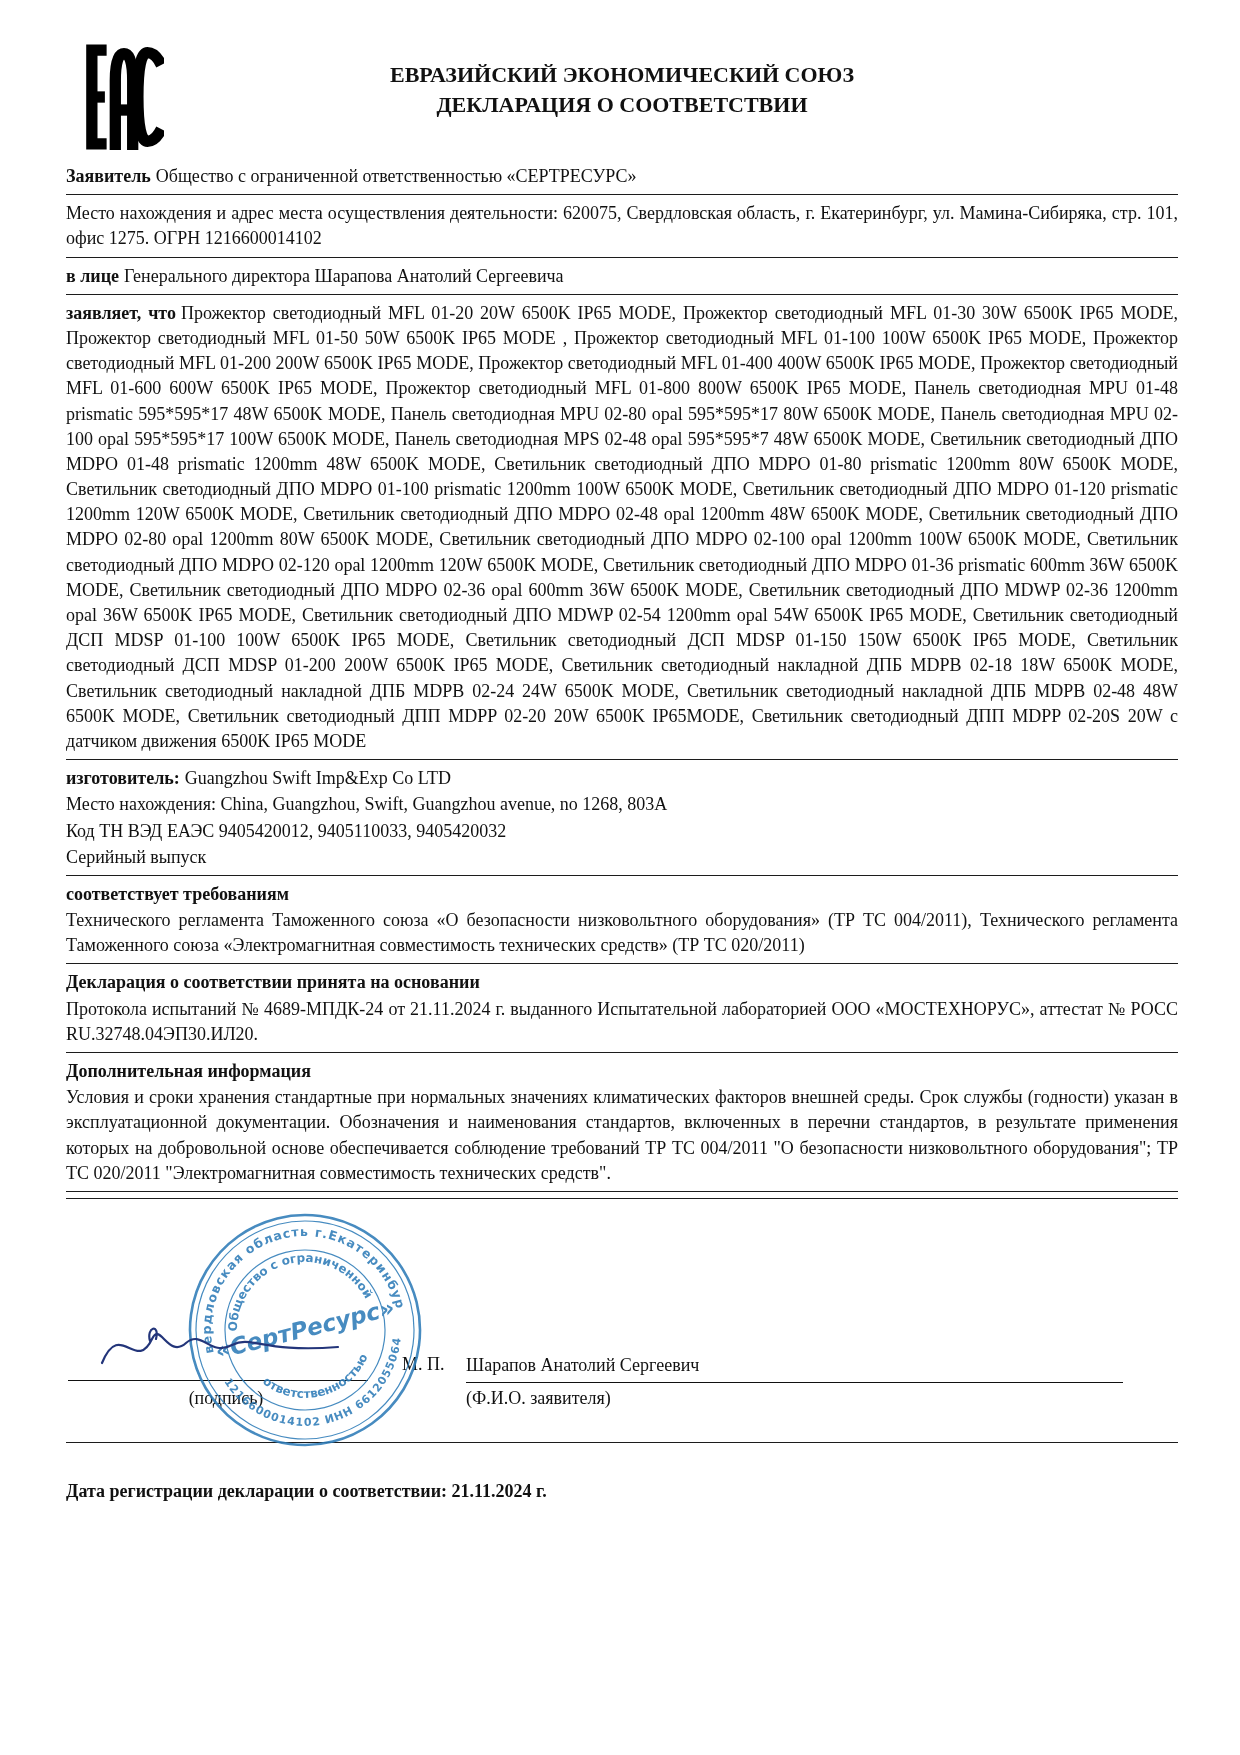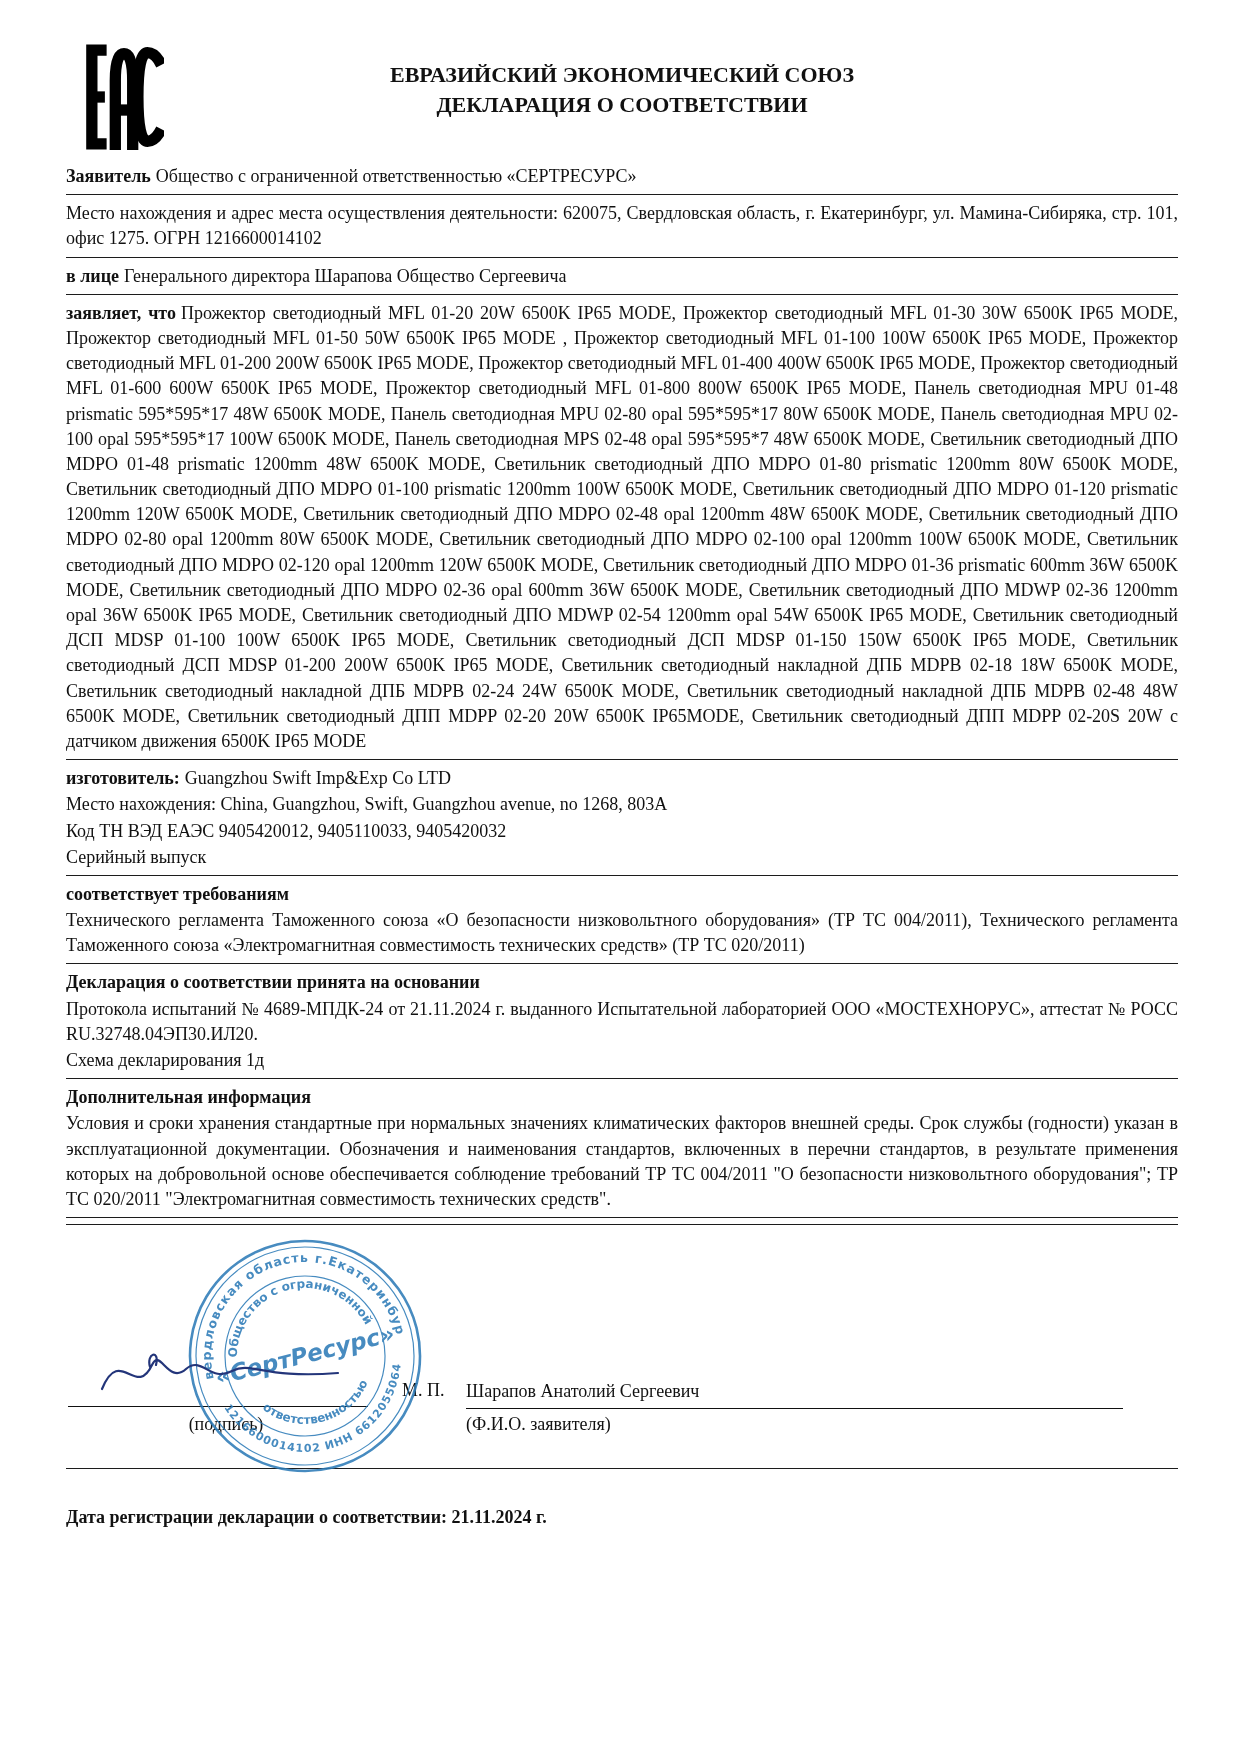--- a/index.html
+++ b/index.html
@@ -55,21 +55,21 @@
       <div>ДЕКЛАРАЦИЯ О СООТВЕТСТВИИ</div>
     </div>
   </div>
 
   <p class="row"><span class="lbl">Заявитель</span><span>Общество с ограниченной ответственностью «СЕРТРЕСУРС»</span></p>
   <hr class="rule">
 
   <p class="row just">Место нахождения и адрес места осуществления деятельности: 620075, Свердловская область, г. Екатеринбург, ул. Мамина-Сибиряка, стр. 101, офис 1275. ОГРН 1216600014102</p>
   <hr class="rule">
 
-  <p class="row"><span class="lbl">в лице</span><span>Генерального директора Шарапова Общество Сергеевича</span></p>
+  <p class="row"><span class="lbl">в лице</span><span>Генерального директора Шарапова Анатолий Сергеевича</span></p>
   <hr class="rule">
 
   <p class="row just"><span class="lbl">заявляет, что</span><span>Прожектор светодиодный MFL 01-20 20W 6500K IP65 MODE, Прожектор светодиодный MFL 01-30 30W 6500K IP65 MODE, Прожектор светодиодный MFL 01-50 50W 6500K IP65 MODE , Прожектор светодиодный MFL 01-100 100W 6500K IP65 MODE, Прожектор светодиодный MFL 01-200 200W 6500K IP65 MODE, Прожектор светодиодный MFL 01-400 400W 6500K IP65 MODE, Прожектор светодиодный MFL 01-600 600W 6500K IP65 MODE, Прожектор светодиодный MFL 01-800 800W 6500K IP65 MODE, Панель светодиодная MPU 01-48 prismatic 595*595*17 48W 6500K MODE, Панель светодиодная MPU 02-80 opal 595*595*17 80W 6500K MODE, Панель светодиодная MPU 02-100 opal 595*595*17 100W 6500K MODE, Панель светодиодная MPS 02-48 opal 595*595*7 48W 6500K MODE, Светильник светодиодный ДПО MDPO 01-48 prismatic 1200mm 48W 6500K MODE, Светильник светодиодный ДПО MDPO 01-80 prismatic 1200mm 80W 6500K MODE, Светильник светодиодный ДПО MDPO 01-100 prismatic 1200mm 100W 6500K MODE, Светильник светодиодный ДПО MDPO 01-120 prismatic 1200mm 120W 6500K MODE, Светильник светодиодный ДПО MDPO 02-48 opal 1200mm 48W 6500K MODE, Светильник светодиодный ДПО MDPO 02-80 opal 1200mm 80W 6500K MODE, Светильник светодиодный ДПО MDPO 02-100 opal 1200mm 100W 6500K MODE, Светильник светодиодный ДПО MDPO 02-120 opal 1200mm 120W 6500K MODE, Светильник светодиодный ДПО MDPO 01-36 prismatic 600mm 36W 6500K MODE, Светильник светодиодный ДПО MDPO 02-36 opal 600mm 36W 6500K MODE, Светильник светодиодный ДПО MDWP 02-36 1200mm opal 36W 6500K IP65 MODE, Светильник светодиодный ДПО MDWP 02-54 1200mm opal 54W 6500K IP65 MODE, Светильник светодиодный ДСП MDSP 01-100 100W 6500K IP65 MODE, Светильник светодиодный ДСП MDSP 01-150 150W 6500K IP65 MODE, Светильник светодиодный ДСП MDSP 01-200 200W 6500K IP65 MODE, Светильник светодиодный накладной ДПБ MDPB 02-18 18W 6500K MODE, Светильник светодиодный накладной ДПБ MDPB 02-24 24W 6500K MODE, Светильник светодиодный накладной ДПБ MDPB 02-48 48W 6500K MODE, Светильник светодиодный ДПП MDPP 02-20 20W 6500K IP65MODE, Светильник светодиодный ДПП MDPP 02-20S 20W с датчиком движения 6500K IP65 MODE</span></p>
   <hr class="rule">
 
   <div class="blk">
     <div><span class="lbl">изготовитель:</span><span>Guangzhou Swift Imp&amp;Exp Co LTD</span></div>
     <div>Место нахождения: China, Guangzhou, Swift, Guangzhou avenue, no 1268, 803A</div>
     <div>Код ТН ВЭД ЕАЭС 9405420012, 9405110033, 9405420032</div>
     <div>Серийный выпуск</div>
@@ -78,21 +78,20 @@
 
   <div class="blk">
     <div class="bold">соответствует требованиям</div>
     <div class="just">Технического регламента Таможенного союза «О безопасности низковольтного оборудования» (ТР ТС 004/2011), Технического регламента Таможенного союза «Электромагнитная совместимость технических средств» (ТР ТС 020/2011)</div>
   </div>
   <hr class="rule">
 
   <div class="blk">
     <div class="bold">Декларация о соответствии принята на основании</div>
     <div class="just">Протокола испытаний № 4689-МПДК-24 от 21.11.2024 г. выданного Испытательной лабораторией ООО «МОСТЕХНОРУС», аттестат № РОСС RU.32748.04ЭП30.ИЛ20.</div>
-    <div>Схема декларирования 1д</div>
   </div>
   <hr class="rule">
 
   <div class="blk">
     <div class="bold">Дополнительная информация</div>
     <div class="just">Условия и сроки хранения стандартные при нормальных значениях климатических факторов внешней среды. Срок службы (годности) указан в эксплуатационной документации. Обозначения и наименования стандартов, включенных в перечни стандартов, в результате применения которых на добровольной основе обеспечивается соблюдение требований ТР ТС 004/2011 "О безопасности низковольтного оборудования"; ТР ТС 020/2011 "Электромагнитная совместимость технических средств".</div>
   </div>
   <hr class="rule">
 
   <hr class="rule">

